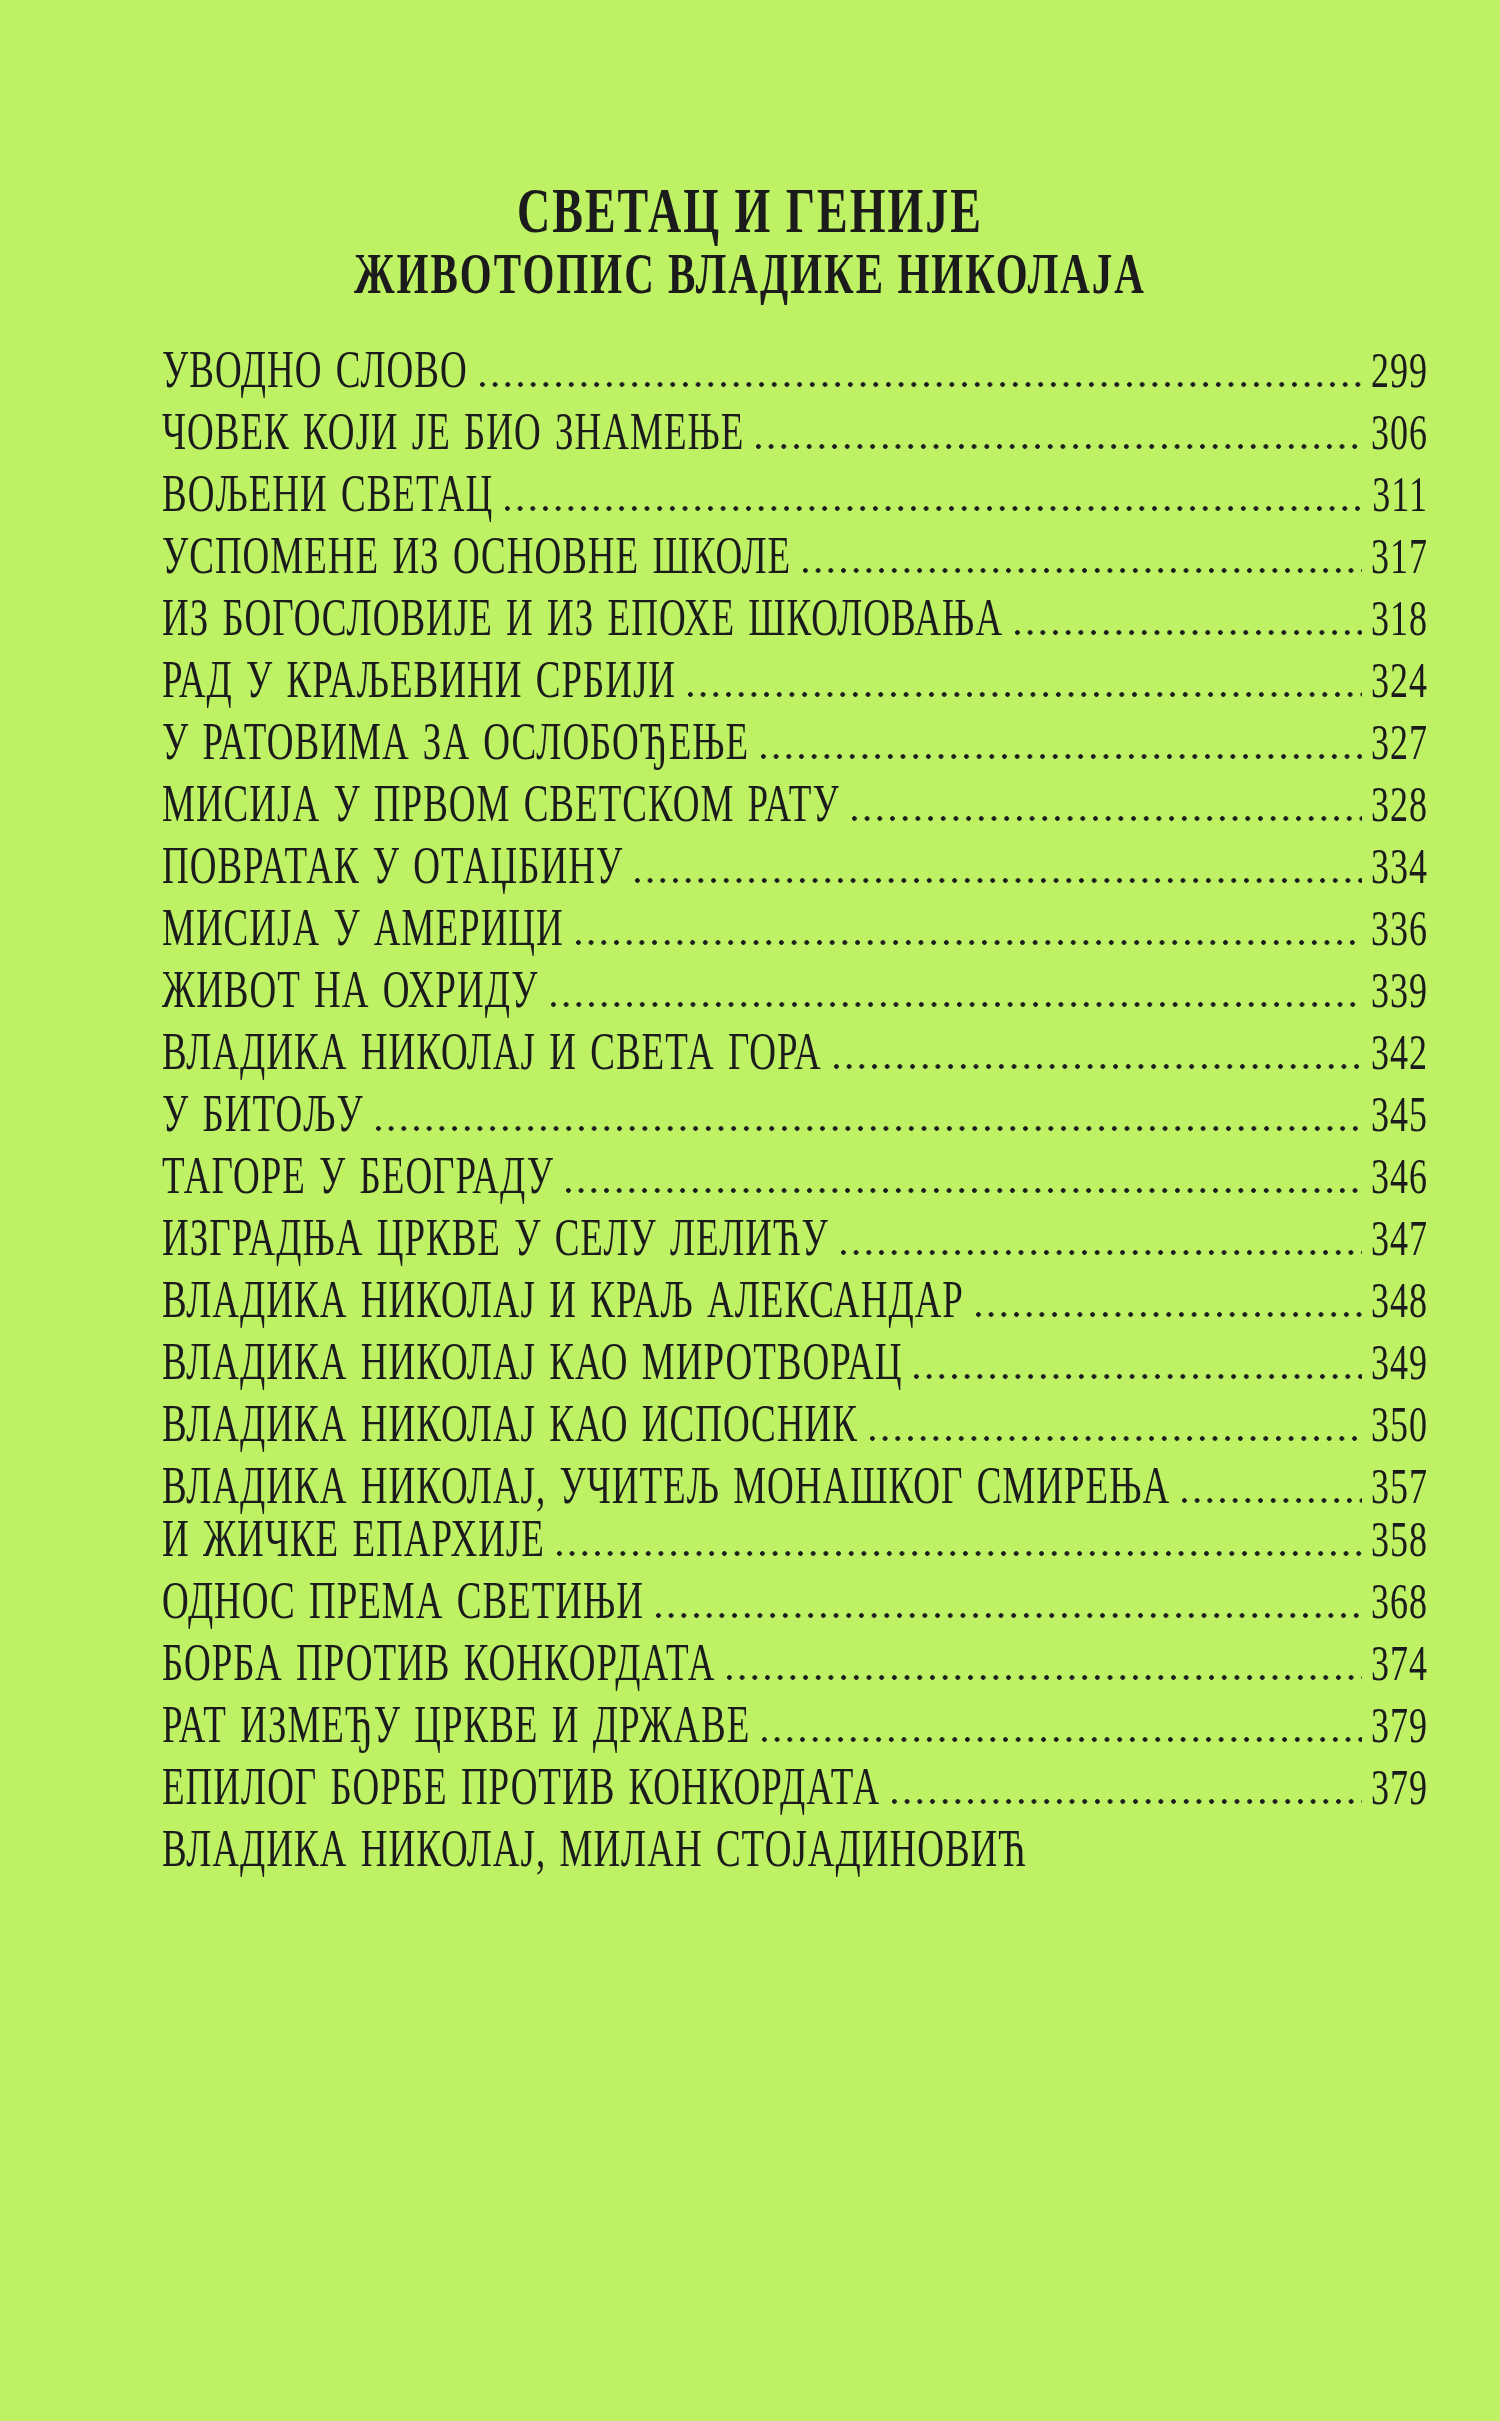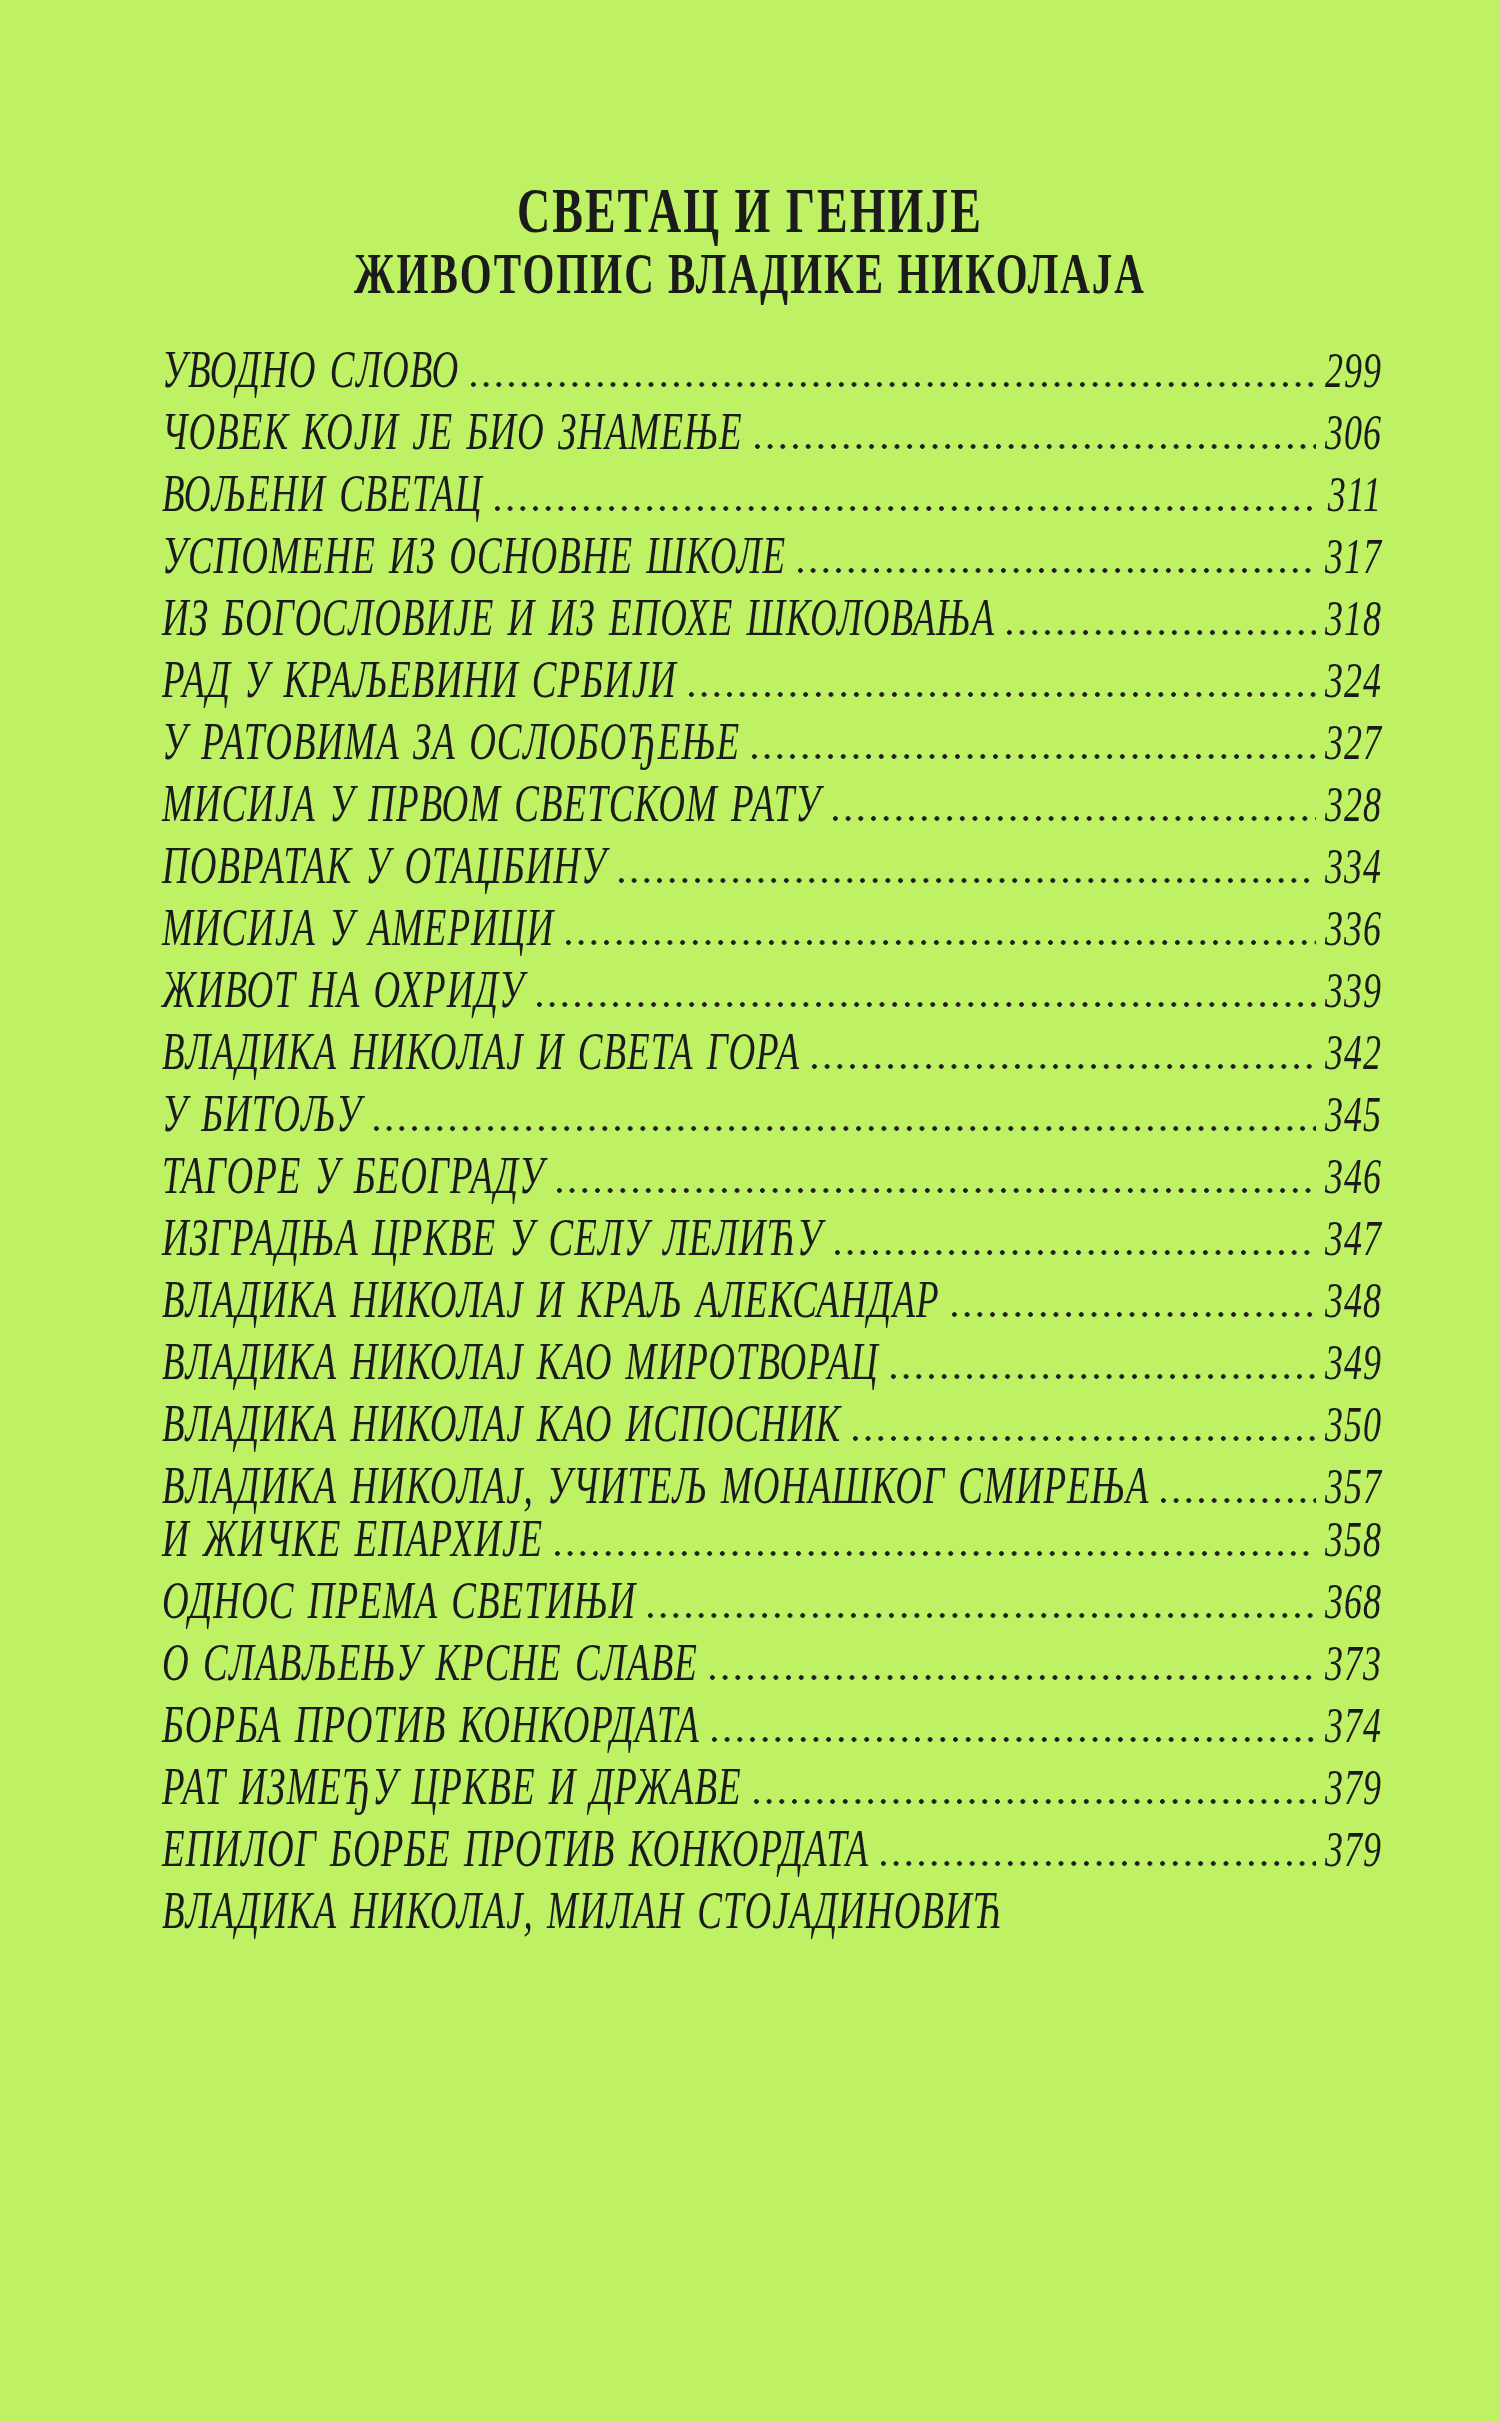--- a/index.html
+++ b/index.html
@@ -18,21 +18,21 @@
     transform:scaleY(1.40);transform-origin:50% 100%;
     white-space:nowrap;
   }
   .title2{
     font-size:41px;font-weight:700;line-height:58px;letter-spacing:2px;
     margin-top:3px;
     transform:scaleY(1.40);transform-origin:50% 100%;
     white-space:nowrap;
   }
 
-  .toc{ margin-top:20px; padding-left:162px; padding-right:118px;font-style:italic; }
+  .toc{ margin-top:20px; padding-left:162px; padding-right:72px; }
   .row{ display:flex; align-items:flex-end; height:62px; }
   .row.cont{ height:53px; }
   .row .t{
     display:inline-block;
     font-size:37px; line-height:1; letter-spacing:1px; word-spacing:3px;
     white-space:nowrap;
     transform:scaleY(1.42); transform-origin:left bottom;
   }
   .row .p{
     display:inline-block;
@@ -155,25 +155,20 @@
         <span class="t">И ЖИЧКЕ ЕПАРХИЈЕ</span>
         <span class="leader"></span>
         <span class="p">358</span>
       </div>
       <div class="row">
         <span class="t">ОДНОС ПРЕМА СВЕТИЊИ</span>
         <span class="leader"></span>
         <span class="p">368</span>
       </div>
       <div class="row">
-        <span class="t">О СЛАВЉЕЊУ КРСНЕ СЛАВЕ</span>
-        <span class="leader"></span>
-        <span class="p">373</span>
-      </div>
-      <div class="row">
         <span class="t">БОРБА ПРОТИВ КОНКОРДАТА</span>
         <span class="leader"></span>
         <span class="p">374</span>
       </div>
       <div class="row">
         <span class="t">РАТ ИЗМЕЂУ ЦРКВЕ И ДРЖАВЕ</span>
         <span class="leader"></span>
         <span class="p">379</span>
       </div>
       <div class="row">

